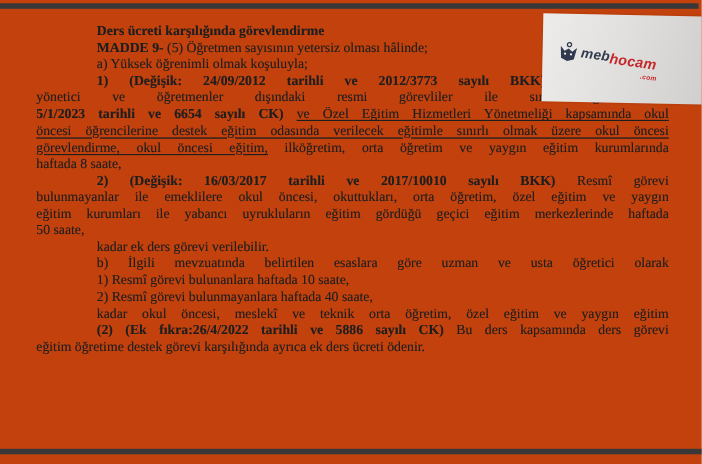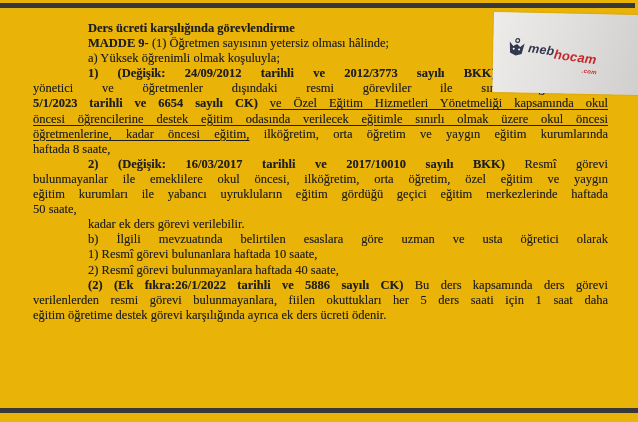--- a/index.html
+++ b/index.html
@@ -3,21 +3,21 @@
 <meta charset="utf-8">
 <style>
   html,body{margin:0;padding:0;}
   body{
     width:638px;height:422px;
     background:#ffffff;
     font-family:"Liberation Serif","DejaVu Serif",serif;
     overflow:hidden;
   }
   .stage{
-    position:relative;width:638px;height:422px;background:#eab308;overflow:hidden;text-decoration:underline;
+    position:relative;width:638px;height:422px;background:#c2410c;overflow:hidden;text-decoration:underline;
   }
   .bar{position:absolute;background:#383838;}
   .bar.top{left:0;top:3px;width:635px;height:5px;}
   .bar.bottom{left:0;top:408px;width:638px;height:5px;}
 
   .doc{
     position:absolute;left:33px;top:21px;width:575px;
     color:#1e1e1e;font-size:12.5px;line-height:15.1px;
     text-shadow:0 0 0.4px rgba(40,40,40,0.45);
   }
@@ -52,38 +52,38 @@
 </style>
 </head>
 <body>
 
 <div class="stage">
 
   <div class="bar top"></div>
 
   <div class="doc" id="doc">
       <div class="line ind"><span class="seg-b">Ders ücreti karşılığında görevlendirme</span></div>
-      <div class="line ind"><span class="seg-b">MADDE 9- </span><span>(1) Öğretmen sayısının yetersiz olması hâlinde;</span></div>
+      <div class="line ind"><span class="seg-b">MADDE 9- </span><span>(5) Öğretmen sayısının yetersiz olması hâlinde;</span></div>
       <div class="line ind"><span>a) Yüksek öğrenimli olmak koşuluyla;</span></div>
       <div class="line ind just"><span class="seg-b">1) (Değişik: 24/09/2012 tarihli ve 2012/3773 sayılı BKK)</span><span> Bu Karar ka</span></div>
       <div class="line just"><span>yönetici ve öğretmenler dışındaki resmi görevliler ile sınıf öğretmenlerine</span></div>
       <div class="line just"><span class="seg-b">5/1/2023 tarihli ve 6654 sayılı CK) </span><span class="seg-u">ve Özel Eğitim Hizmetleri Yönetmeliği kapsamında okul</span></div>
       <div class="line just"><span class="seg-u">öncesi öğrencilerine destek eğitim odasında verilecek eğitimle sınırlı olmak üzere okul öncesi</span></div>
-      <div class="line just"><span class="seg-u">öğretmenlerine, kadar öncesi eğitim,</span><span> ilköğretim, orta öğretim ve yaygın eğitim kurumlarında</span></div>
+      <div class="line just"><span class="seg-u">görevlendirme, okul öncesi eğitim,</span><span> ilköğretim, orta öğretim ve yaygın eğitim kurumlarında</span></div>
       <div class="line"><span>haftada 8 saate,</span></div>
       <div class="line ind just"><span class="seg-b">2) (Değişik: 16/03/2017 tarihli ve 2017/10010 sayılı BKK)</span><span> Resmî görevi</span></div>
-      <div class="line just"><span>bulunmayanlar ile emeklilere okul öncesi, ilköğretim, orta öğretim, özel eğitim ve yaygın</span></div>
+      <div class="line just"><span>bulunmayanlar ile emeklilere okul öncesi, okuttukları, orta öğretim, özel eğitim ve yaygın</span></div>
       <div class="line just"><span>eğitim kurumları ile yabancı uyrukluların eğitim gördüğü geçici eğitim merkezlerinde haftada</span></div>
       <div class="line"><span>50 saate,</span></div>
       <div class="line ind"><span>kadar ek ders görevi verilebilir.</span></div>
       <div class="line ind just"><span>b) İlgili mevzuatında belirtilen esaslara göre uzman ve usta öğretici olarak</span></div>
       <div class="line ind"><span>1) Resmî görevi bulunanlara haftada 10 saate,</span></div>
       <div class="line ind"><span>2) Resmî görevi bulunmayanlara haftada 40 saate,</span></div>
-      <div class="line ind just"><span class="seg-b">(2) (Ek fıkra:26/1/2022 tarihli ve 5886 sayılı CK)</span><span> Bu ders kapsamında ders görevi</span></div>
-      <div class="line just"><span>verilenlerden resmi görevi bulunmayanlara, fiilen okuttukları her 5 ders saati için 1 saat daha</span></div>
+      <div class="line ind just"><span>kadar okul öncesi, meslekî ve teknik orta öğretim, özel eğitim ve yaygın eğitim</span></div>
+      <div class="line ind just"><span class="seg-b">(2) (Ek fıkra:26/4/2022 tarihli ve 5886 sayılı CK)</span><span> Bu ders kapsamında ders görevi</span></div>
       <div class="line"><span>eğitim öğretime destek görevi karşılığında ayrıca ek ders ücreti ödenir.</span></div>
     </div>
 
   <div class="wm">
     <div class="wm-inner">
       <span class="wm-icon">
         <svg width="18" height="19" viewBox="0 0 20 21" xmlns="http://www.w3.org/2000/svg">
           <circle cx="10.5" cy="3.2" r="2.1" fill="none" stroke="#323a4f" stroke-width="1.3"></circle>
           <path d="M2 5.5 L6.4 10 L10.3 7.2 L14.2 10 L18.6 5.5 L16.8 17.5 L10.3 20 L3.8 17.5 Z" fill="#323a4f"></path>
           <circle cx="7.3" cy="12.8" r="1.1" fill="#ffffff"></circle>

